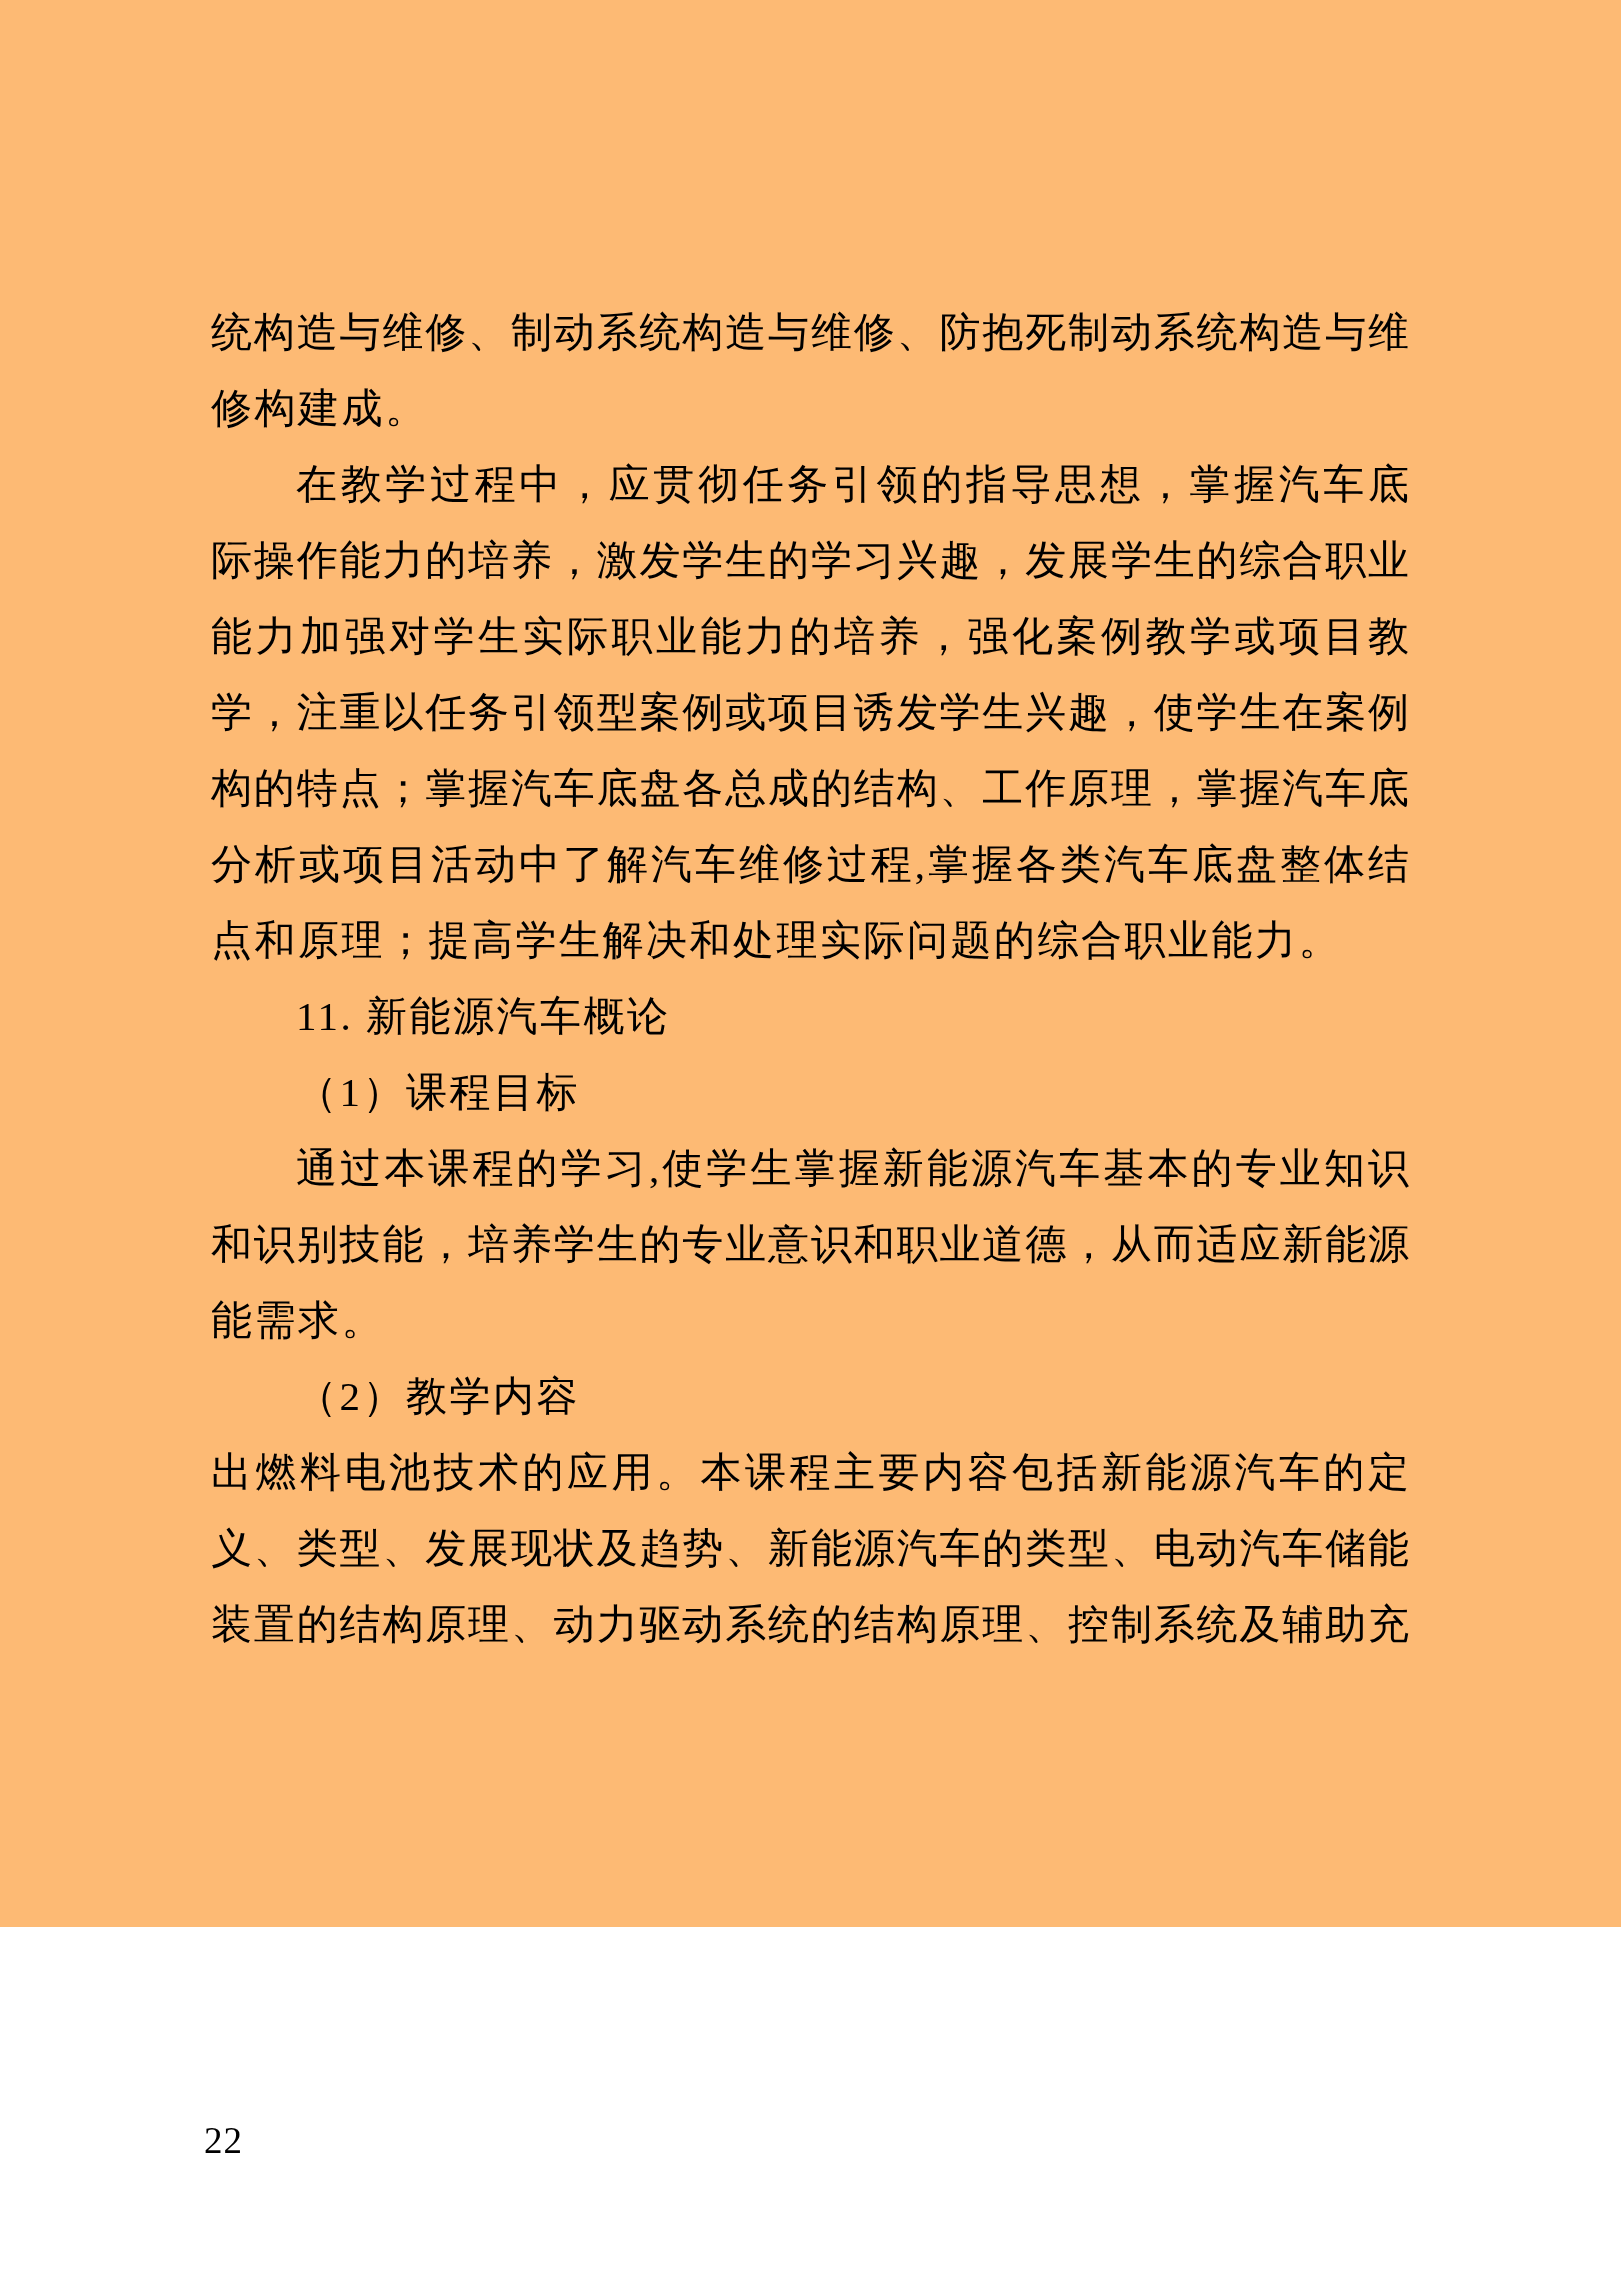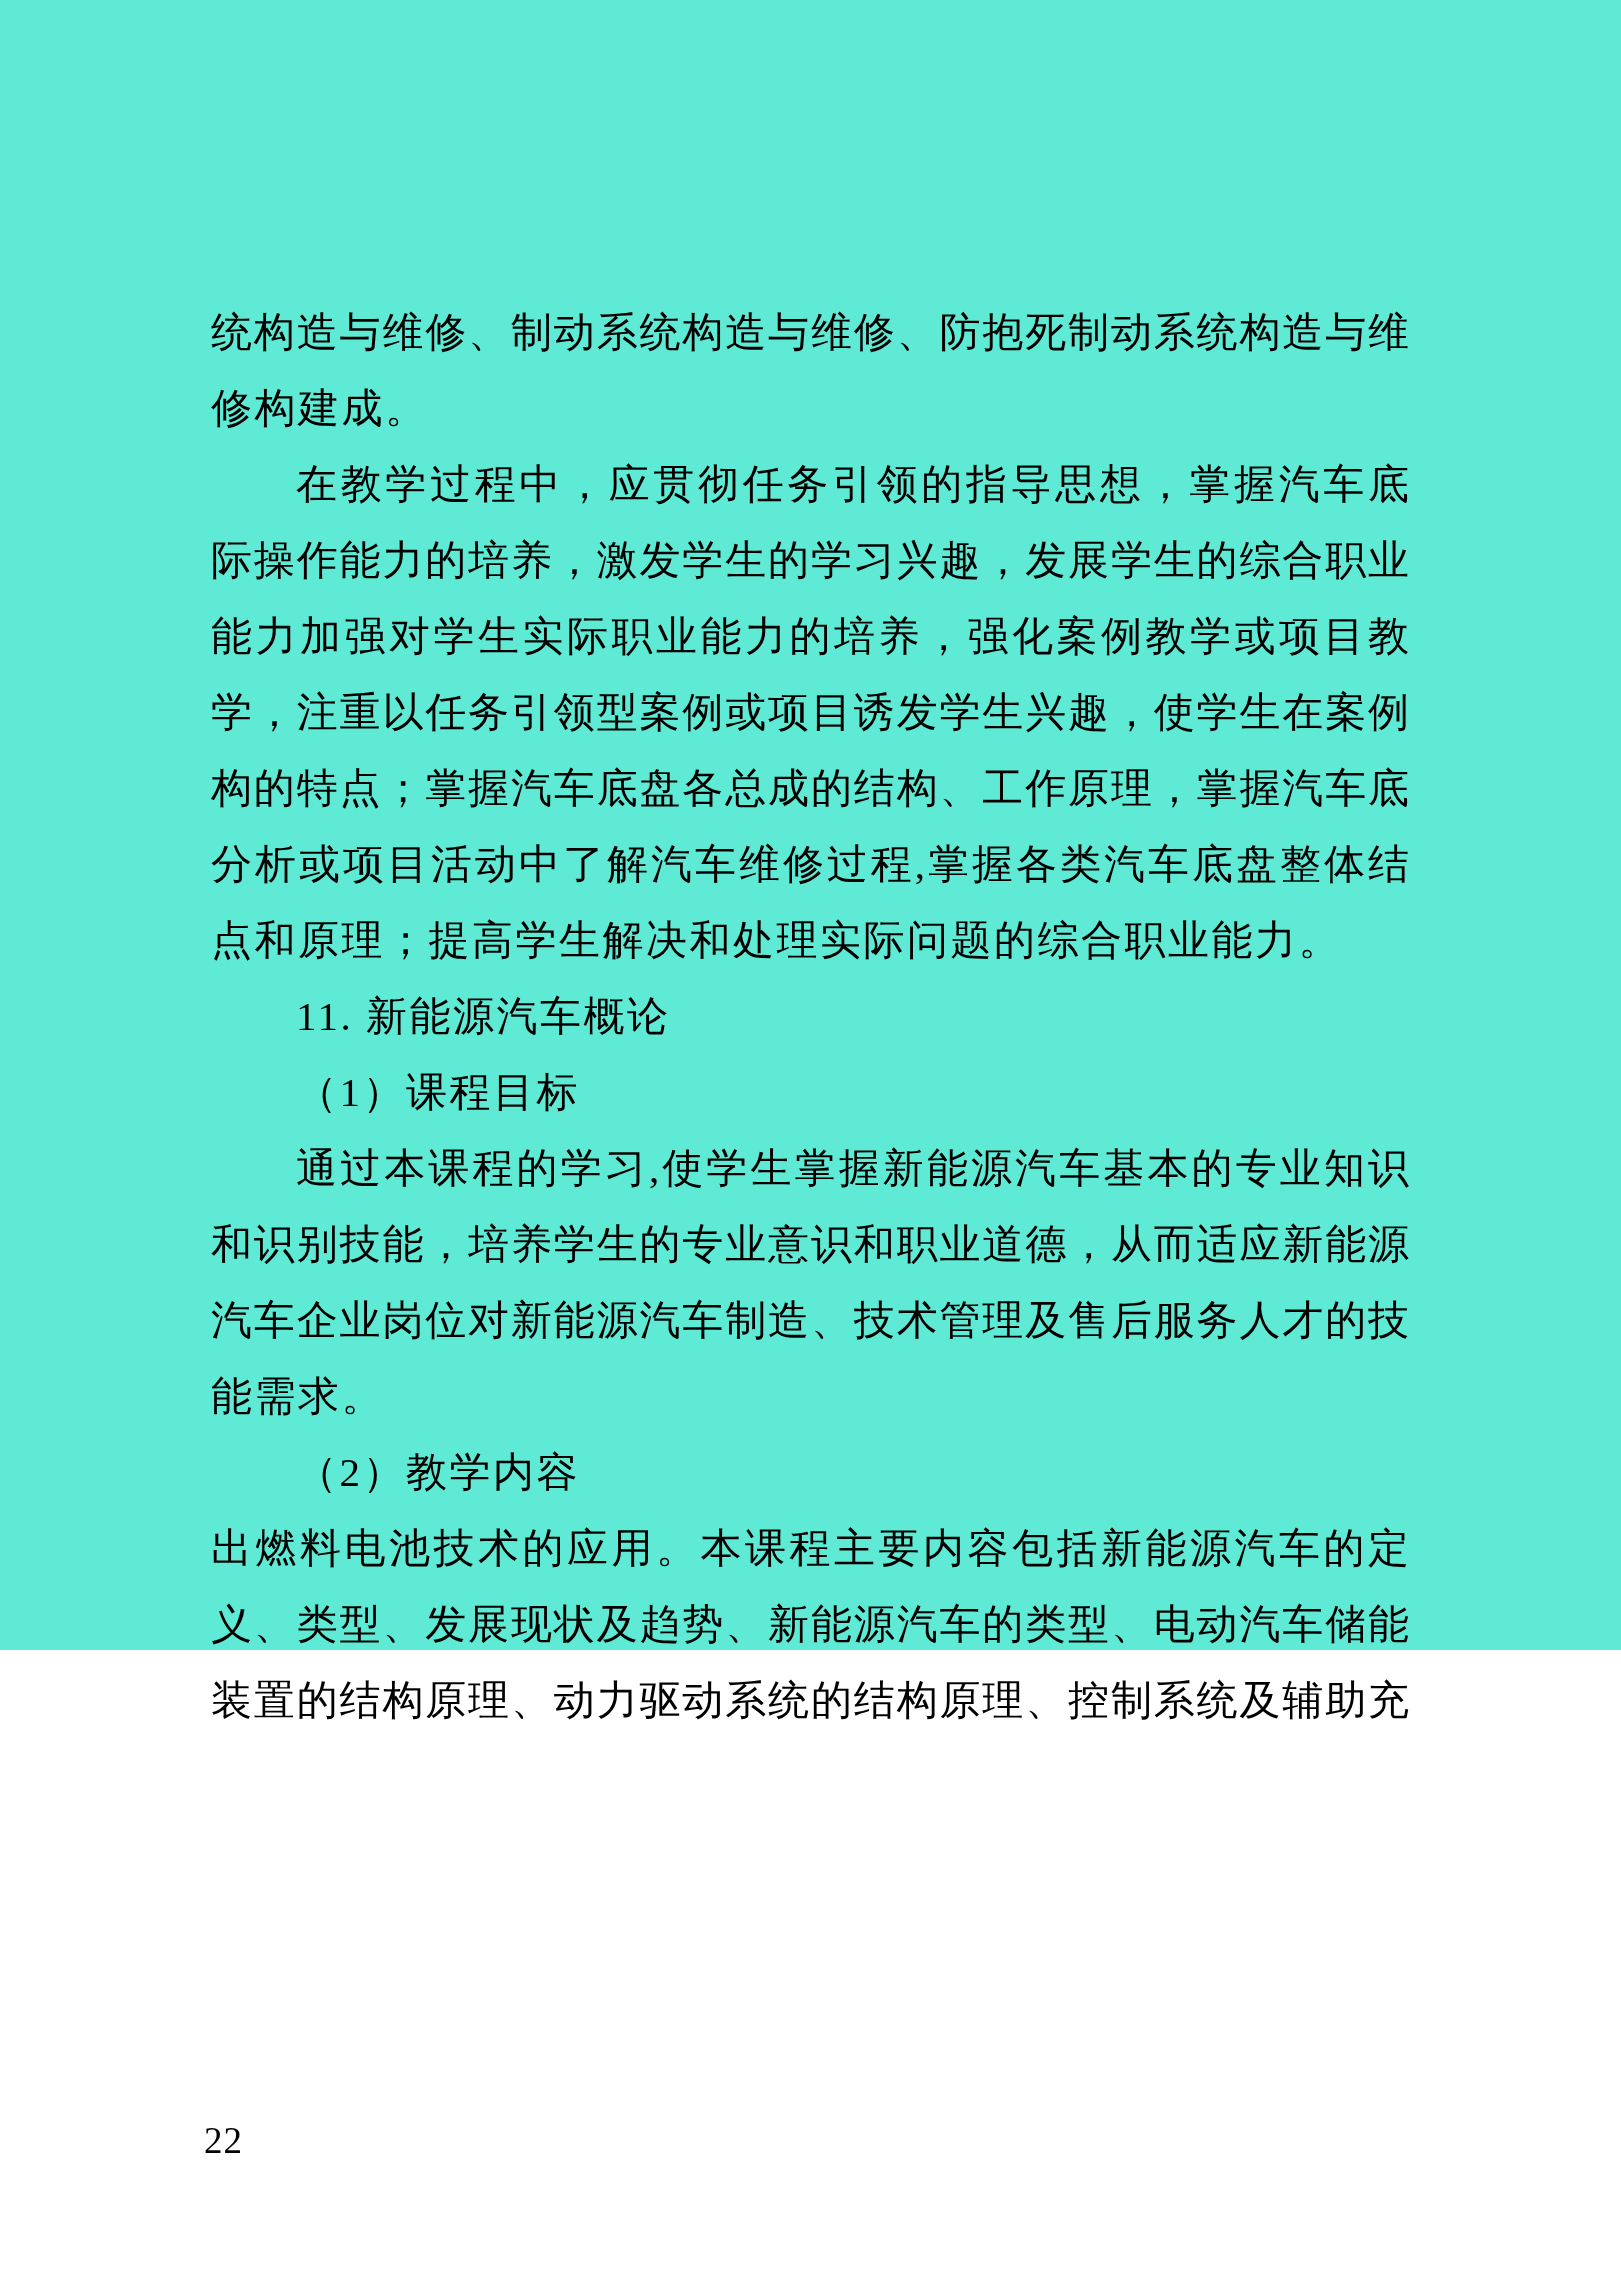--- a/index.html
+++ b/index.html
@@ -12,22 +12,22 @@
     background: #ffffff;
     position: relative;
     overflow: hidden;
     font-family: "Liberation Serif", "DejaVu Serif", serif;
     color: #000000;
   }
   .sheet {
     position: absolute;
     left: 0; top: 0;
     width: 1621px;
-    height: 1650px;
-    background: #5eead4;
+    height: 1927px;
+    background: #fdba74;
   }
   .doc-body {
     position: absolute;
     left: 211px;
     top: 294px;
     width: 1198px;
     font-size: 41px;
   }
   .line {
     height: 76px;
@@ -67,21 +67,20 @@
       <div class="line justify">际操作能力的培养，激发学生的学习兴趣，发展学生的综合职业</div>
       <div class="line justify">能力加强对学生实际职业能力的培养，强化案例教学或项目教</div>
       <div class="line justify">学，注重以任务引领型案例或项目诱发学生兴趣，使学生在案例</div>
       <div class="line justify">构的特点；掌握汽车底盘各总成的结构、工作原理，掌握汽车底</div>
       <div class="line justify">分析或项目活动中了解汽车维修过程,掌握各类汽车底盘整体结</div>
       <div class="line">点和原理；提高学生解决和处理实际问题的综合职业能力。</div>
       <div class="line indent bold">11. 新能源汽车概论</div>
       <div class="line indent">（1）课程目标</div>
       <div class="line justify indent">通过本课程的学习,使学生掌握新能源汽车基本的专业知识</div>
       <div class="line justify">和识别技能，培养学生的专业意识和职业道德，从而适应新能源</div>
-      <div class="line justify">汽车企业岗位对新能源汽车制造、技术管理及售后服务人才的技</div>
       <div class="line">能需求。</div>
       <div class="line indent">（2）教学内容</div>
       <div class="line justify">出燃料电池技术的应用。本课程主要内容包括新能源汽车的定</div>
       <div class="line justify">义、类型、发展现状及趋势、新能源汽车的类型、电动汽车储能</div>
       <div class="line justify">装置的结构原理、动力驱动系统的结构原理、控制系统及辅助充</div>
     </div>
   <div class="page-number">22</div>
 </div>
 
 

